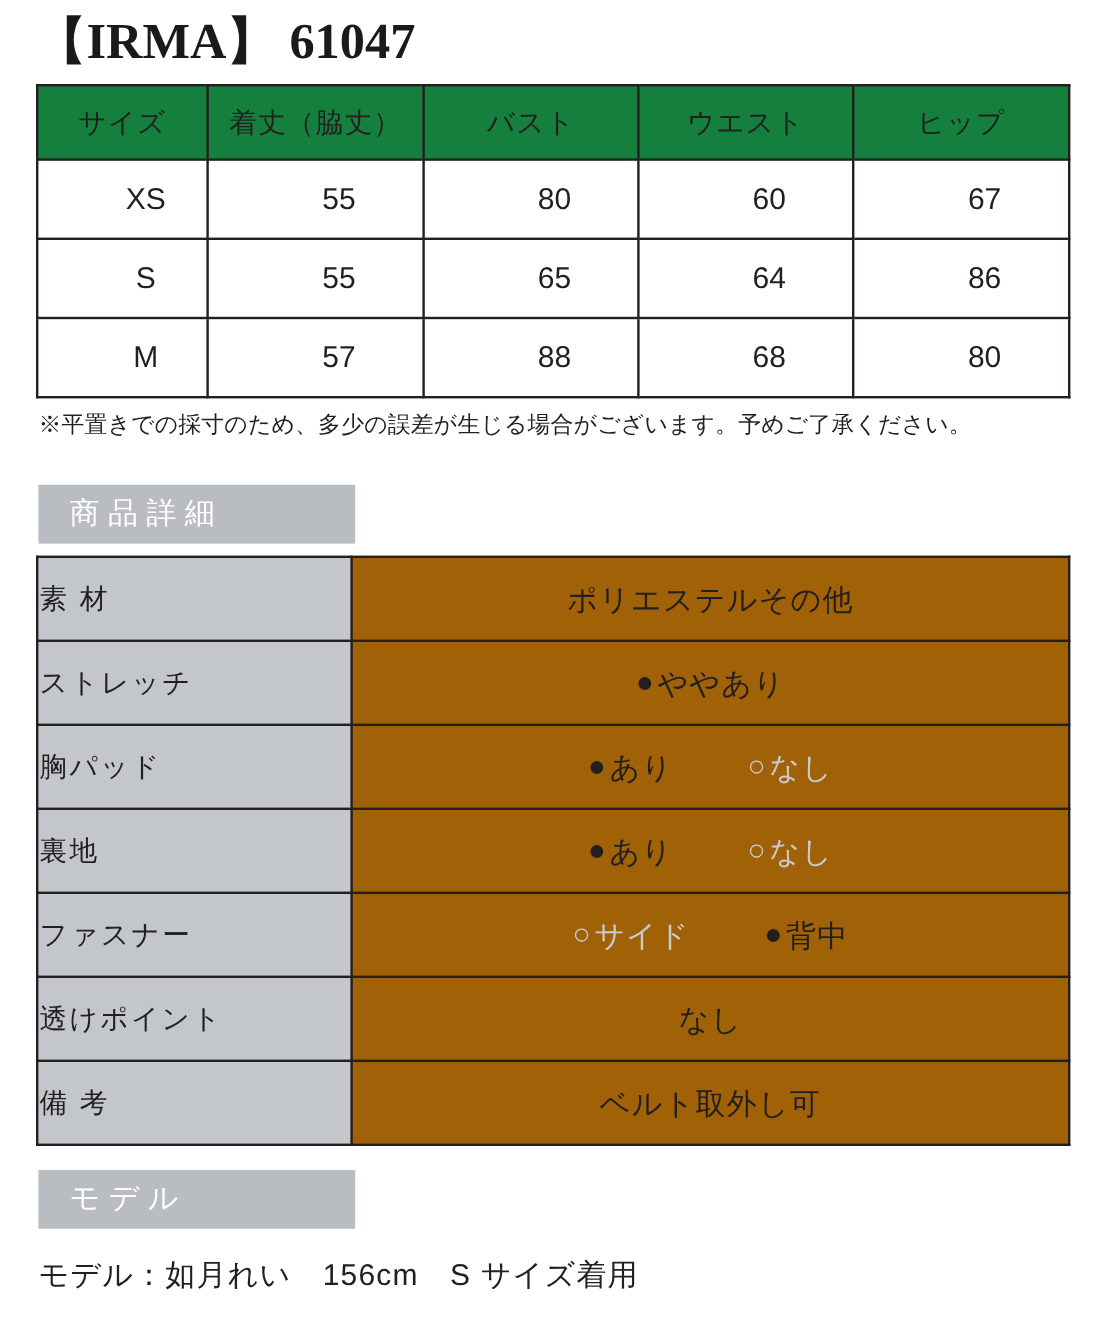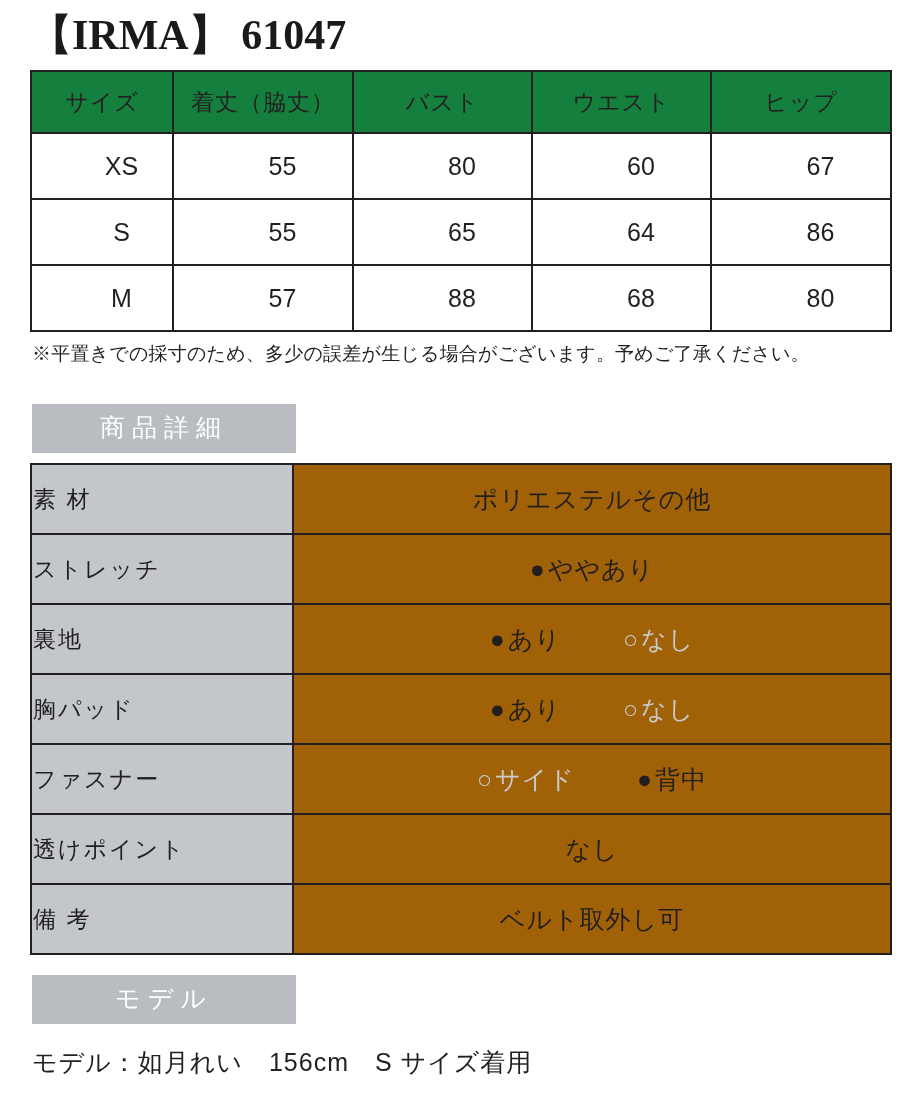--- a/index.html
+++ b/index.html
@@ -82,21 +82,20 @@
   .chip {
     display: inline-block;
     background: #b9bdc1;
     color: #ffffff;
     font-size: 25px;
     letter-spacing: 7px;
     padding: 7px 26px 9px 26px;
     margin: 20px 0 10px 2px;
     box-sizing: border-box;
     min-width: 264px;
-    text-align: center;
   }
 
   
   table.detail-table {
     border-collapse: collapse;
     width: 860px;
     table-layout: fixed;
   }
   table.detail-table col.lab { width: 262px; }
   table.detail-table col.val { width: 598px; }
@@ -219,37 +218,37 @@
         <th>ストレッチ</th>
         <td>
           <span class="single-opt opt on">
             <span class="bullet">●</span>
             <span>ややあり</span>
           </span>
         </td>
       </tr>
 
       <tr>
-        <th>裏地</th>
+        <th>胸パッド</th>
         <td>
           <div class="opt-wrap">
             <span class="opt on">
               <span class="bullet">●</span>
               <span>あり</span>
             </span>
             <span class="opt off">
               <span class="bullet">○</span>
               <span>なし</span>
             </span>
           </div>
         </td>
       </tr>
 
       <tr>
-        <th>胸パッド</th>
+        <th>裏地</th>
         <td>
           <div class="opt-wrap">
             <span class="opt on">
               <span class="bullet">●</span>
               <span>あり</span>
             </span>
             <span class="opt off">
               <span class="bullet">○</span>
               <span>なし</span>
             </span>

